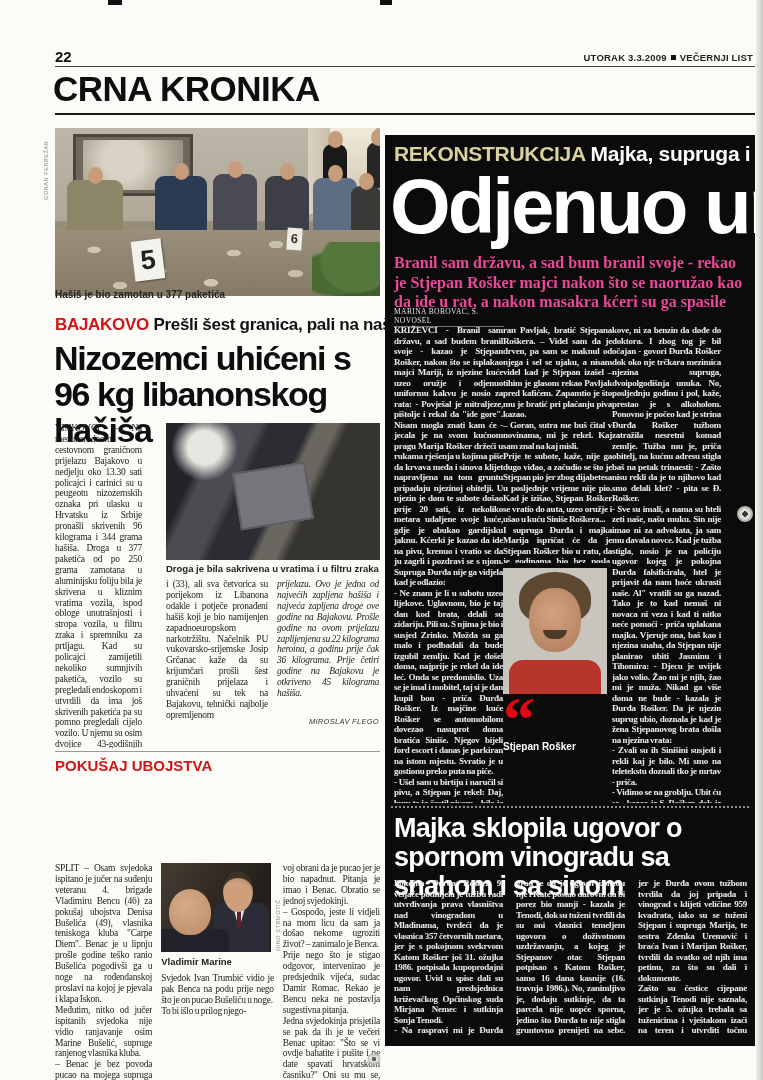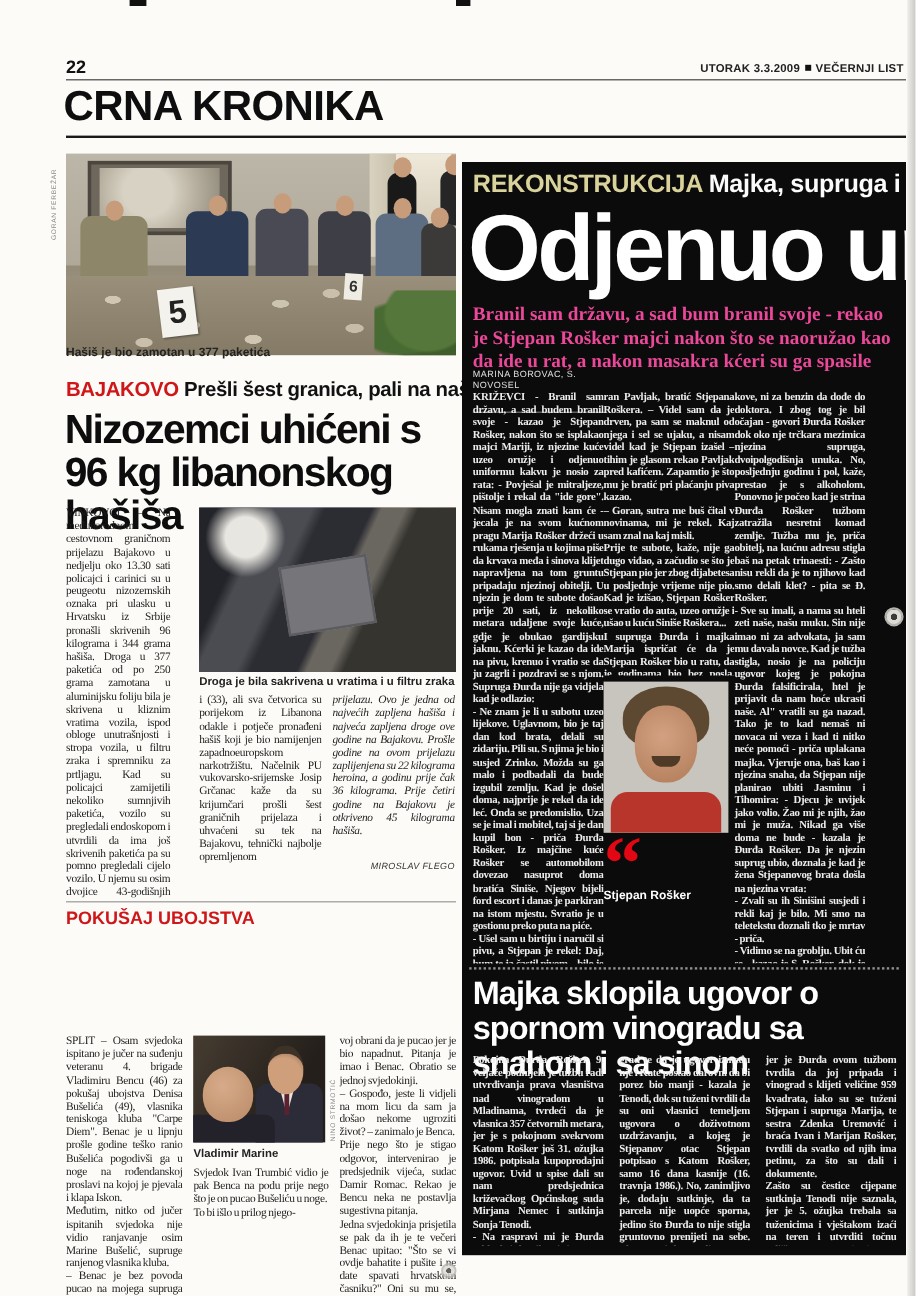--- a/index.html
+++ b/index.html
@@ -112,21 +112,21 @@
   .panel{left:385px;top:135px;width:370px;height:911px;background:#0b0b0b;overflow:hidden;color:#f1f1f1;}
   .panel .kickrow{position:absolute;left:9px;top:7px;width:364px;height:25px;white-space:nowrap;
         overflow:hidden;font-size:21px;font-weight:800;letter-spacing:-.3px;}
   .panel .kick-yellow{color:#d9d39b;}
   .panel .kick-white{color:#fbfbfb;}
   .panel .bighead{position:absolute;left:5px;top:26px;width:375px;font-size:78px;font-weight:800;
         letter-spacing:-3px;color:#ffffff;white-space:nowrap;overflow:hidden;}
   .panel .deck{position:absolute;left:9px;top:118px;width:352px;font-family:"Liberation Serif",serif;
         font-size:16px;line-height:19.5px;font-weight:700;color:#ec4899;}
   .panel .pbyline{position:absolute;left:9px;top:172px;width:110px;font-size:7.5px;letter-spacing:.4px;
-        color:#e0e0e0;border-bottom:1px solid #777;padding-bottom:18px;}
+        color:#e0e0e0;border-bottom:1px solid #777;padding-bottom:1px;font-family:Liberation Serif, serif;}
   .pcols{position:absolute;left:9px;top:190px;width:354px;height:478px;display:flex;gap:0;overflow:hidden;}
   .pcols .pc{width:109px;}
   .ptext{font-family:"Liberation Serif",serif;font-weight:700;font-size:9px;line-height:10.5px;
         text-align:justify;white-space:pre-line;color:#ededed;letter-spacing:-.25px;word-spacing:-.6px;overflow:hidden;}
   .pc1 .ptext,.pc3 .ptext{height:478px;}
   .pc2{display:flex;flex-direction:column;}
   .pc2 .ptext{height:238px;}
   .ph4{width:104px;height:126px;margin-top:5px;background:#c7c5be;position:relative;overflow:hidden;}
   .ph4 .hair{position:absolute;left:16px;top:4px;width:72px;height:52px;border-radius:50% 50% 40% 40%;background:#5d4832;}
   .ph4 .face{position:absolute;left:26px;top:20px;width:52px;height:64px;border-radius:46%;

